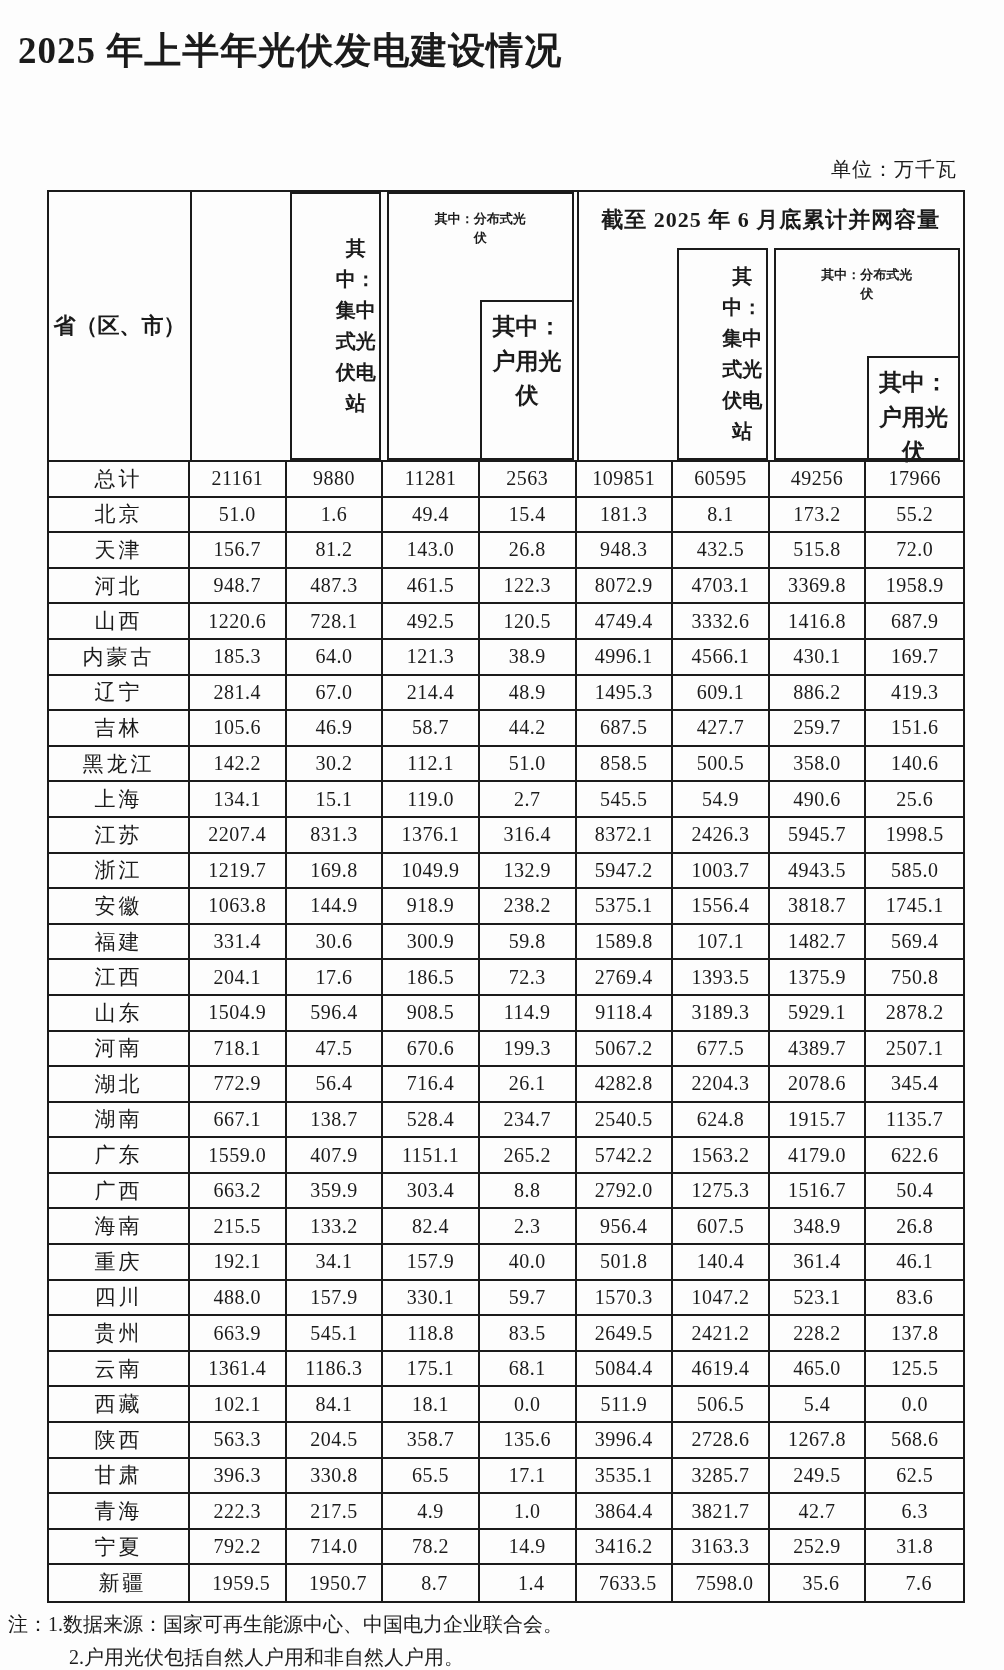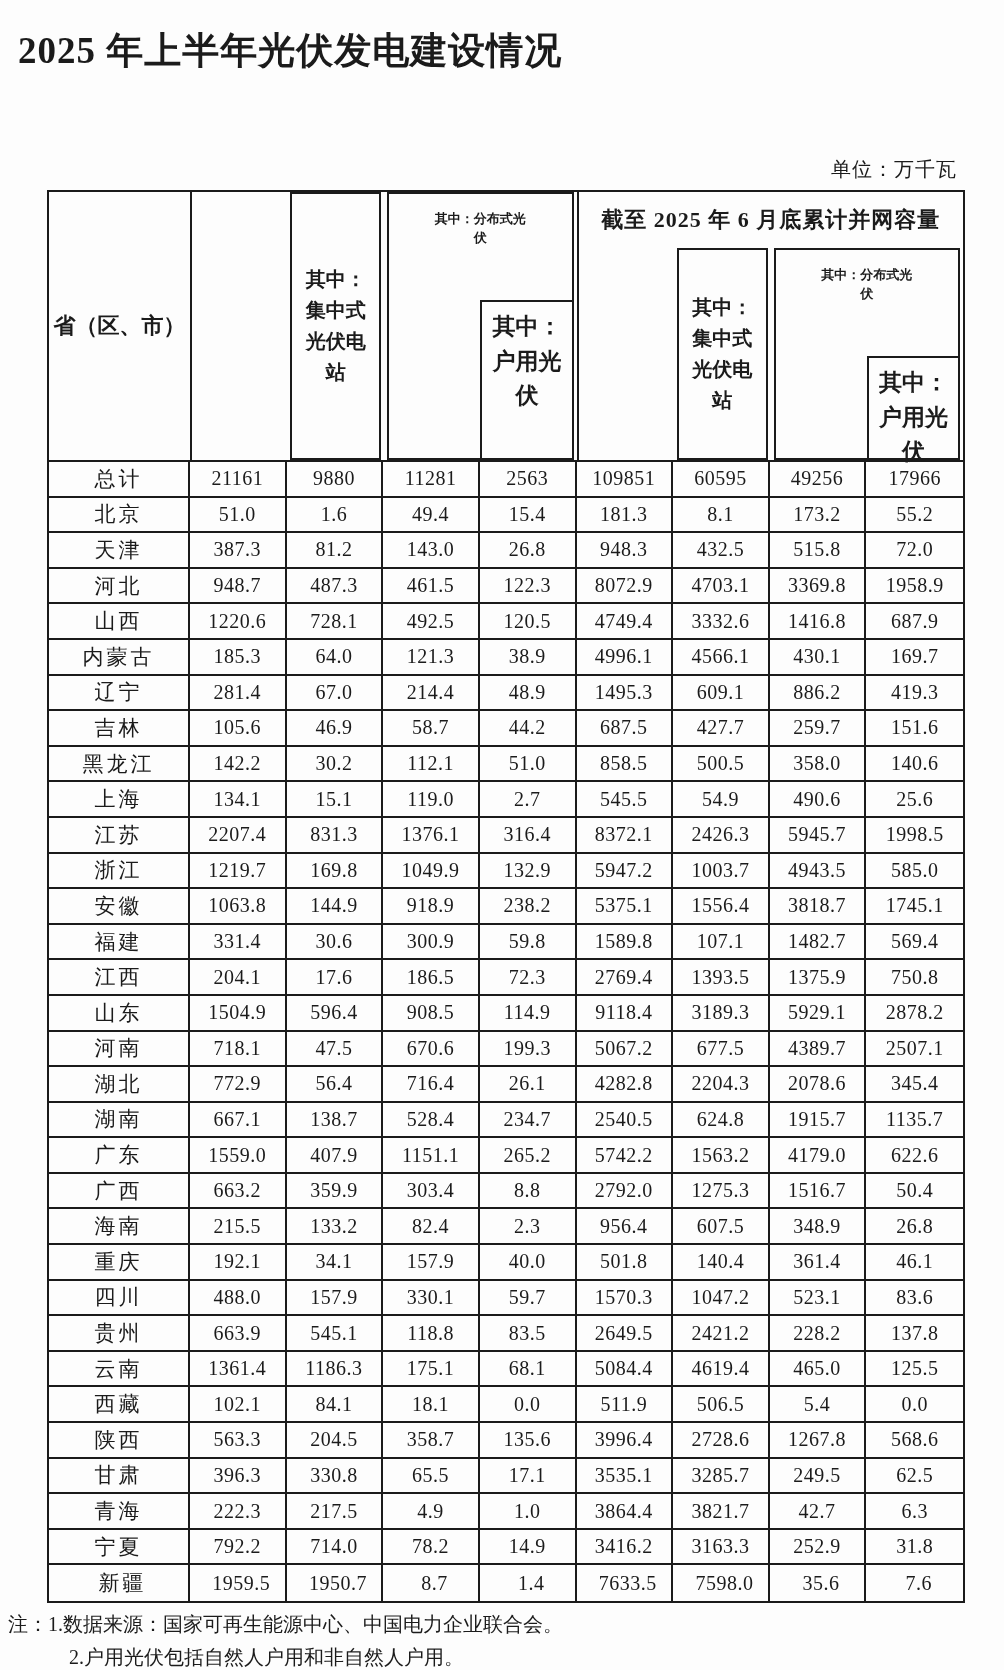--- a/index.html
+++ b/index.html
@@ -32,21 +32,21 @@
   .group{flex:1 1 0;display:flex;flex-direction:column;min-width:0;}
   .group.second{border-left:2px solid #1b1b1b;}
   .gtitle{
     height:56px;flex:0 0 56px;display:flex;align-items:center;justify-content:center;
     font-weight:bold;font-size:22px;letter-spacing:1px;white-space:nowrap;
   }
   .subarea{flex:1 1 auto;position:relative;}
   .boxA{
     position:absolute;left:calc(25% + 2px);width:calc(25% - 5px);top:0;bottom:0;
     border:2px solid #1b1b1b;box-sizing:border-box;
-    display:flex;align-items:center;justify-content:center;
+    display:flex;align-items:center;justify-content:center;padding-left:40px;
   }
   .boxA span{display:block;width:3.4em;text-align:center;
     font-weight:bold;font-size:20px;line-height:1.55;}
   .boxB{
     position:absolute;left:calc(50% + 3px);right:3px;top:0;bottom:0;
     border:2px solid #1b1b1b;box-sizing:border-box;
   }
   .boxB .btxt{
     display:block;margin:16px auto 0;width:7.6em;text-align:center;
     font-weight:bold;font-size:13px;line-height:1.45;
@@ -136,21 +136,21 @@
         <div class="cell name">北京</div>
         <div class="cell">51.0</div>
         <div class="cell">1.6</div>
         <div class="cell">49.4</div>
         <div class="cell">15.4</div>
         <div class="cell">181.3</div>
         <div class="cell">8.1</div>
         <div class="cell">173.2</div>
         <div class="cell last-col">55.2</div>
         <div class="cell name">天津</div>
-        <div class="cell">387.3</div>
+        <div class="cell">156.7</div>
         <div class="cell">81.2</div>
         <div class="cell">143.0</div>
         <div class="cell">26.8</div>
         <div class="cell">948.3</div>
         <div class="cell">432.5</div>
         <div class="cell">515.8</div>
         <div class="cell last-col">72.0</div>
         <div class="cell name">河北</div>
         <div class="cell">948.7</div>
         <div class="cell">487.3</div>

